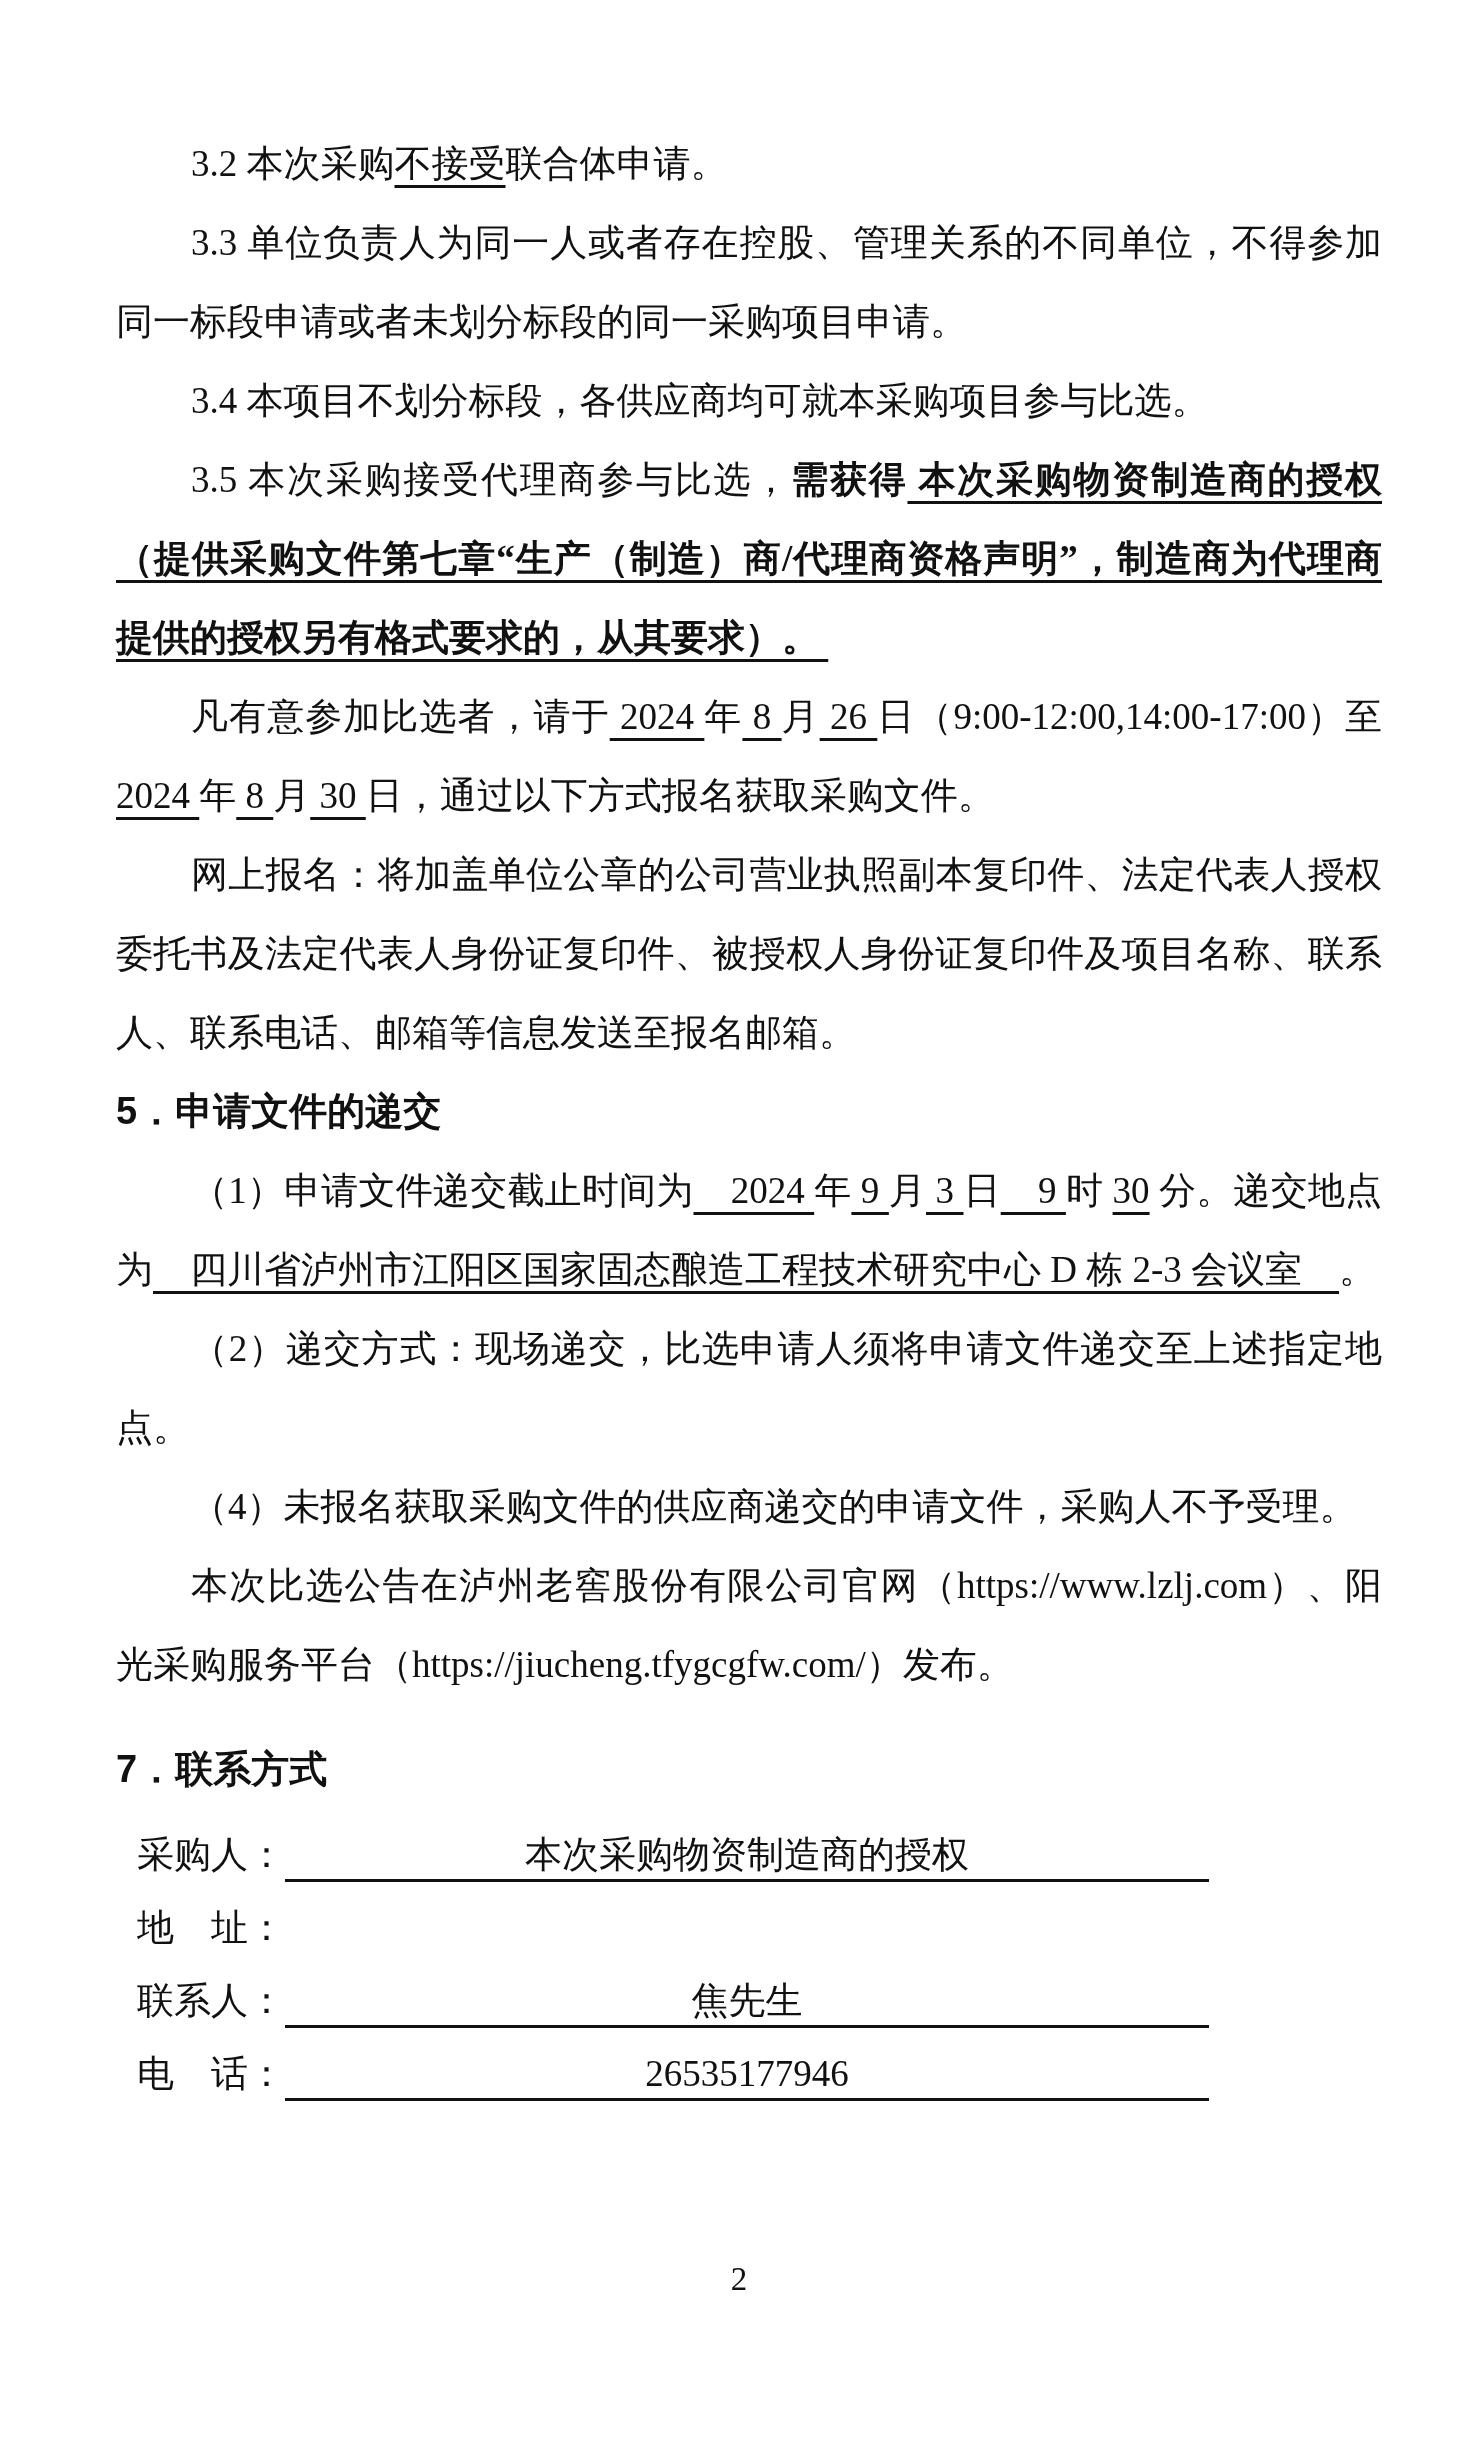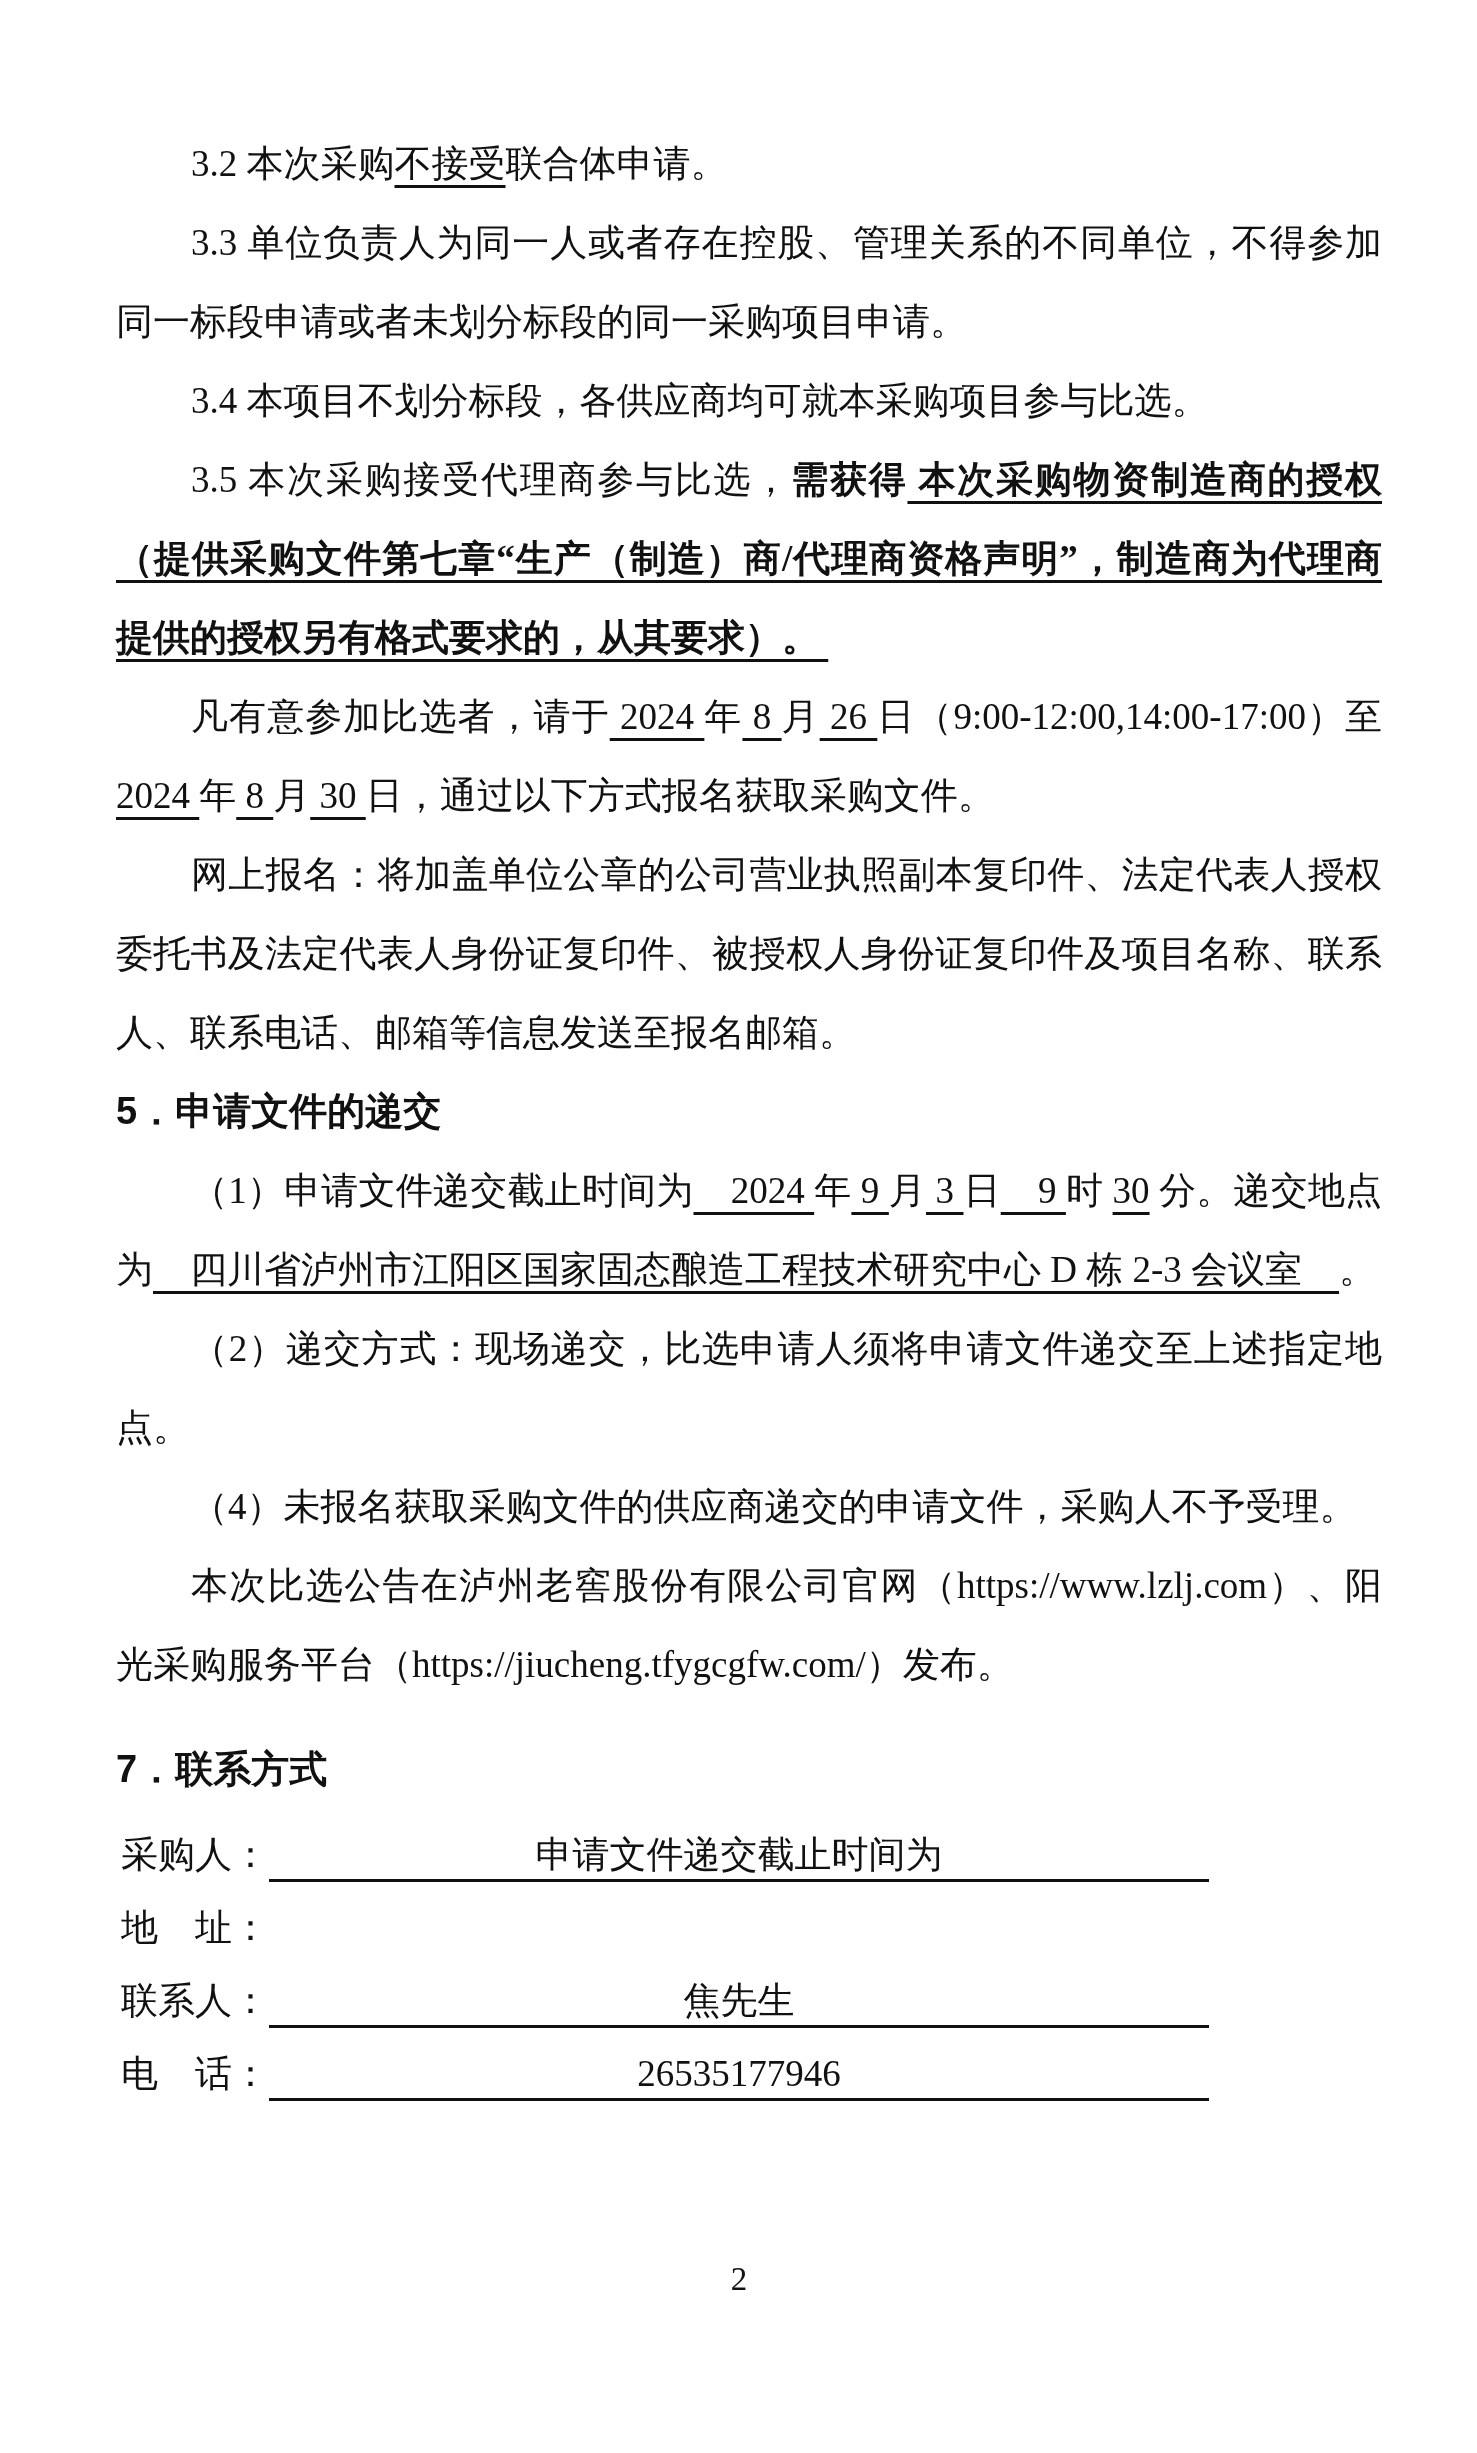--- a/index.html
+++ b/index.html
@@ -38,21 +38,21 @@
     text-decoration-thickness: 3px;
     text-underline-offset: 8.9px;
     text-decoration-color: #111111;
   }
   .contact { margin-top: 9.9px; }
   .contact-row {
     display: flex;
     height: 73px;
     line-height: 73px;
     font-size: 37px;
-    margin-left: 5px;
+    margin-left: 21px;
   }
   .contact-label { white-space: pre; }
   .contact-field {
     flex: 1;
     margin-right: 173px;
     text-align: center;
     position: relative;
     white-space: pre;
   }
   .contact-field::after {
@@ -84,21 +84,21 @@
       <p class="heading"><span class="seg">5．申请文件的递交</span></p>
       <p class="para"><span class="seg">（1）申请文件递交截止时间为</span><span class="seg u">　2024 </span><span class="seg">年</span><span class="seg u"> 9 </span><span class="seg">月</span><span class="seg u"> 3 </span><span class="seg">日</span><span class="seg u">　9 </span><span class="seg">时 </span><span class="seg u">30</span><span class="seg"> 分。递交地点为</span><span class="seg u">　四川省泸州市江阳区国家固态酿造工程技术研究中心 D 栋 2-3 会议室　</span><span class="seg">。</span></p>
       <p class="para"><span class="seg">（2）递交方式：现场递交，比选申请人须将申请文件递交至上述指定地点。</span></p>
       <p class="para"><span class="seg">（4）未报名获取采购文件的供应商递交的申请文件，采购人不予受理。</span></p>
       <p class="para"><span class="seg">本次比选公告在泸州老窖股份有限公司官网（https://www.lzlj.com）、阳光采购服务平台（https://jiucheng.tfygcgfw.com/）发布。</span></p>
       <p class="heading space-before"><span class="seg">7．联系方式</span></p>
     </div>
   <div class="contact">
       <div class="contact-row">
         <span class="contact-label">采购人：</span>
-        <span class="contact-field">申请文件递交截止时间为</span>
+        <span class="contact-field">本次采购物资制造商的授权</span>
       </div>
       <div class="contact-row">
         <span class="contact-label">地　址：</span>
       </div>
       <div class="contact-row">
         <span class="contact-label">联系人：</span>
         <span class="contact-field">焦先生</span>
       </div>
       <div class="contact-row">
         <span class="contact-label">电　话：</span>

